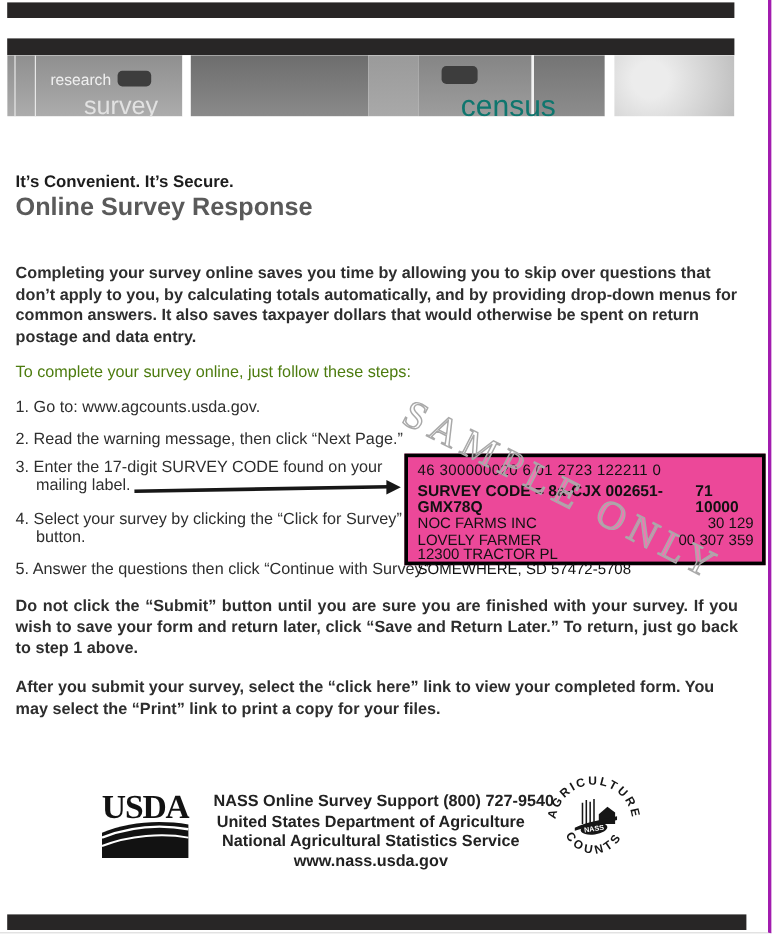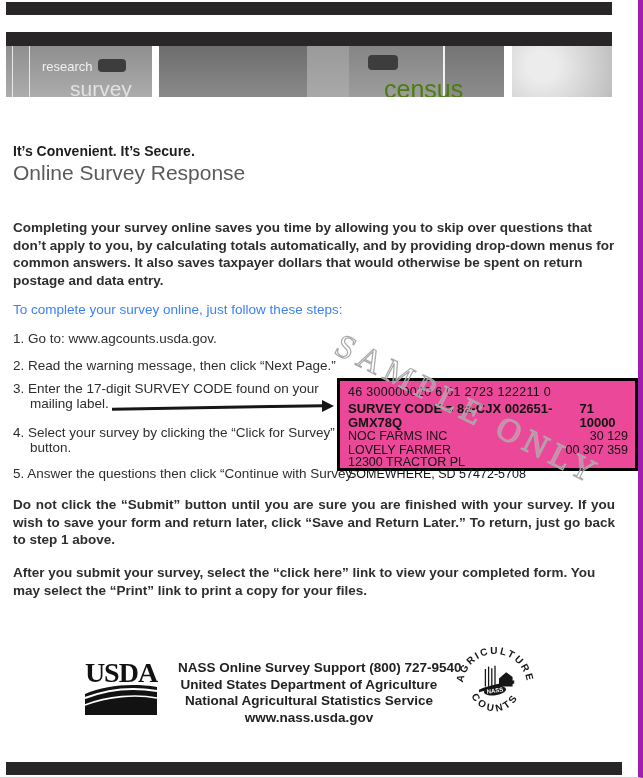--- a/index.html
+++ b/index.html
@@ -1,19 +1,19 @@
 <!DOCTYPE html>
 <html><head>
 <meta charset="utf-8">
 <style>
   * { margin:0; padding:0; box-sizing:border-box; }
   html,body { background:#fff; }
   body { font-family:"Liberation Sans", sans-serif; }
   .page { position:relative; width:643px; height:778px; background:#fff; overflow:hidden;
-          border-right:5px solid #a21caf; border-bottom:1px solid #cfcfcf; }
+          border-right:3px solid #a21caf; border-bottom:1px solid #cfcfcf; }
 
   .top-bar { position:absolute; left:6px; top:2px; width:606px; height:13px; background:#282626; }
   .bottom-bar { position:absolute; left:6px; top:762px; width:616px; height:13px; background:#282626; }
 
   
   .banner { position:absolute; left:6px; top:32px; width:606px; height:65px; }
   .banner-topstrip { height:14px; background:#282626; }
   .banner-photos { position:relative; height:51px; background:#fff; overflow:hidden; }
   .seg { position:absolute; top:0; height:51px; }
   .seg1 { left:0; width:146px; background:linear-gradient(180deg,#8f8f8f,#acacac); }
@@ -24,31 +24,31 @@
   .vlineA { left:437px; width:2px; background:#f2f2f2; }
   .seg5 { left:439px; width:59px; background:linear-gradient(180deg,#747474,#8d8d8d); }
   .gapB { left:498px; width:8px; background:#fff; }
   .seg6 { left:506px; width:100px; background:radial-gradient(circle at 30% 40%, #ececec 0 20%, #cfcfcf 70%, #bdbdbd 100%); }
   .vl { position:absolute; top:0; width:1px; height:51px; background:#e8e8e8; }
   .blob { position:absolute; background:#3d3d3d; border-radius:4px; }
   .banner-word { position:absolute; color:#e6e6e6; line-height:1; }
   .w-research { left:36px; top:14px; font-size:13px; color:#f0f0f0; }
   .w-survey { left:64px; top:32px; font-size:21px; color:#e2e2e2; }
   .w-data { left:220px; top:-3px; font-size:46px; font-weight:600; letter-spacing:2px; color:rgba(225,225,225,.92); }
-  .w-census { left:378px; top:31px; font-size:25px; color:#4d7c0f; }
+  .w-census { left:378px; top:31px; font-size:25px; color:#0f766e; }
 
   .tagline { position:absolute; left:13px; top:143px; font-size:14px; font-weight:700; color:#1d1d1d; }
-  .doc-title { position:absolute; left:13px; top:161px; font-size:21px; font-weight:400; color:#5a5a5a; }
+  .doc-title { position:absolute; left:13px; top:161px; font-size:21px; font-weight:700; color:#5a5a5a; }
 
   .para { position:absolute; left:13px; width:602px; font-size:13.5px; line-height:17.5px; color:#2e2e2e;font-weight:bold; }
   .p-intro { top:219px; }
   .p-donot { top:496px; text-align:justify; }
   .p-after { top:564px; }
 
-  .steps-intro { position:absolute; left:13px; top:302px; font-size:13.5px; color:#3b82f6; }
+  .steps-intro { position:absolute; left:13px; top:302px; font-size:13.5px; color:#4d7c0f; }
   .step { position:absolute; left:13px; font-size:13.5px; line-height:15px; color:#2e2e2e;
           padding-left:17px; text-indent:-17px; }
   .step-1 { top:331px; width:320px; }
   .step-2 { top:358px; width:420px; }
   .step-3 { top:381px; width:322px; }
   .step-4 { top:425px; width:335px; }
   .step-5 { top:466px; width:600px; }
   .url-italic { }
 
   .arrow-line { position:absolute; left:112px; top:406px; width:212px; height:2.5px; background:#171717; transform:rotate(-1deg); }

